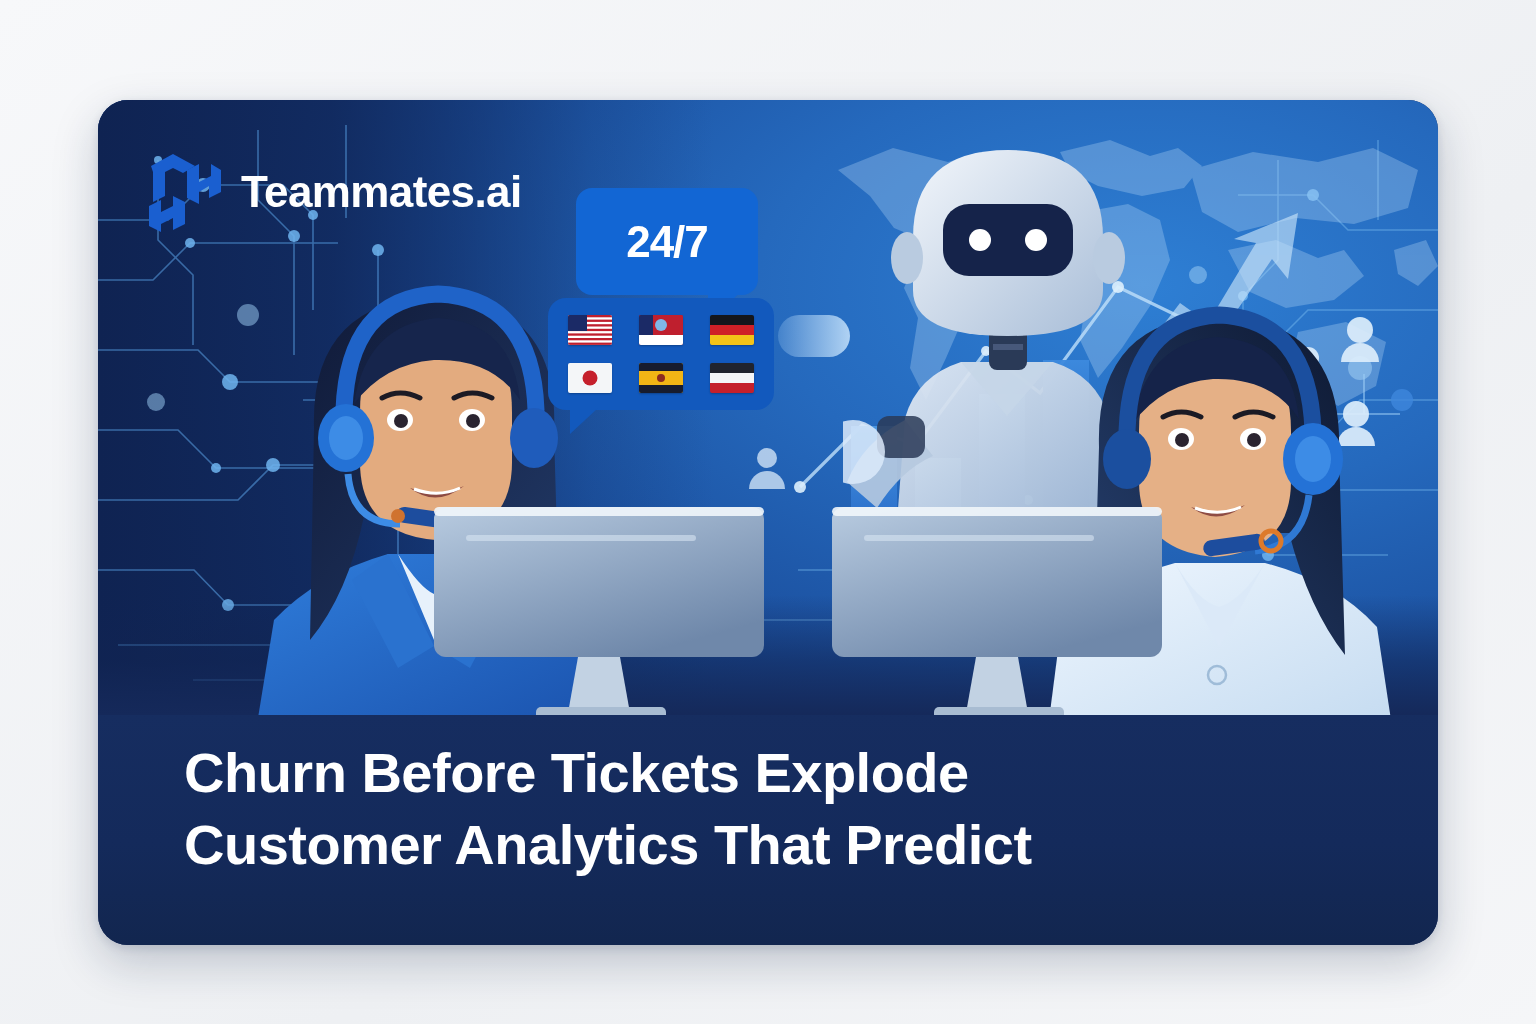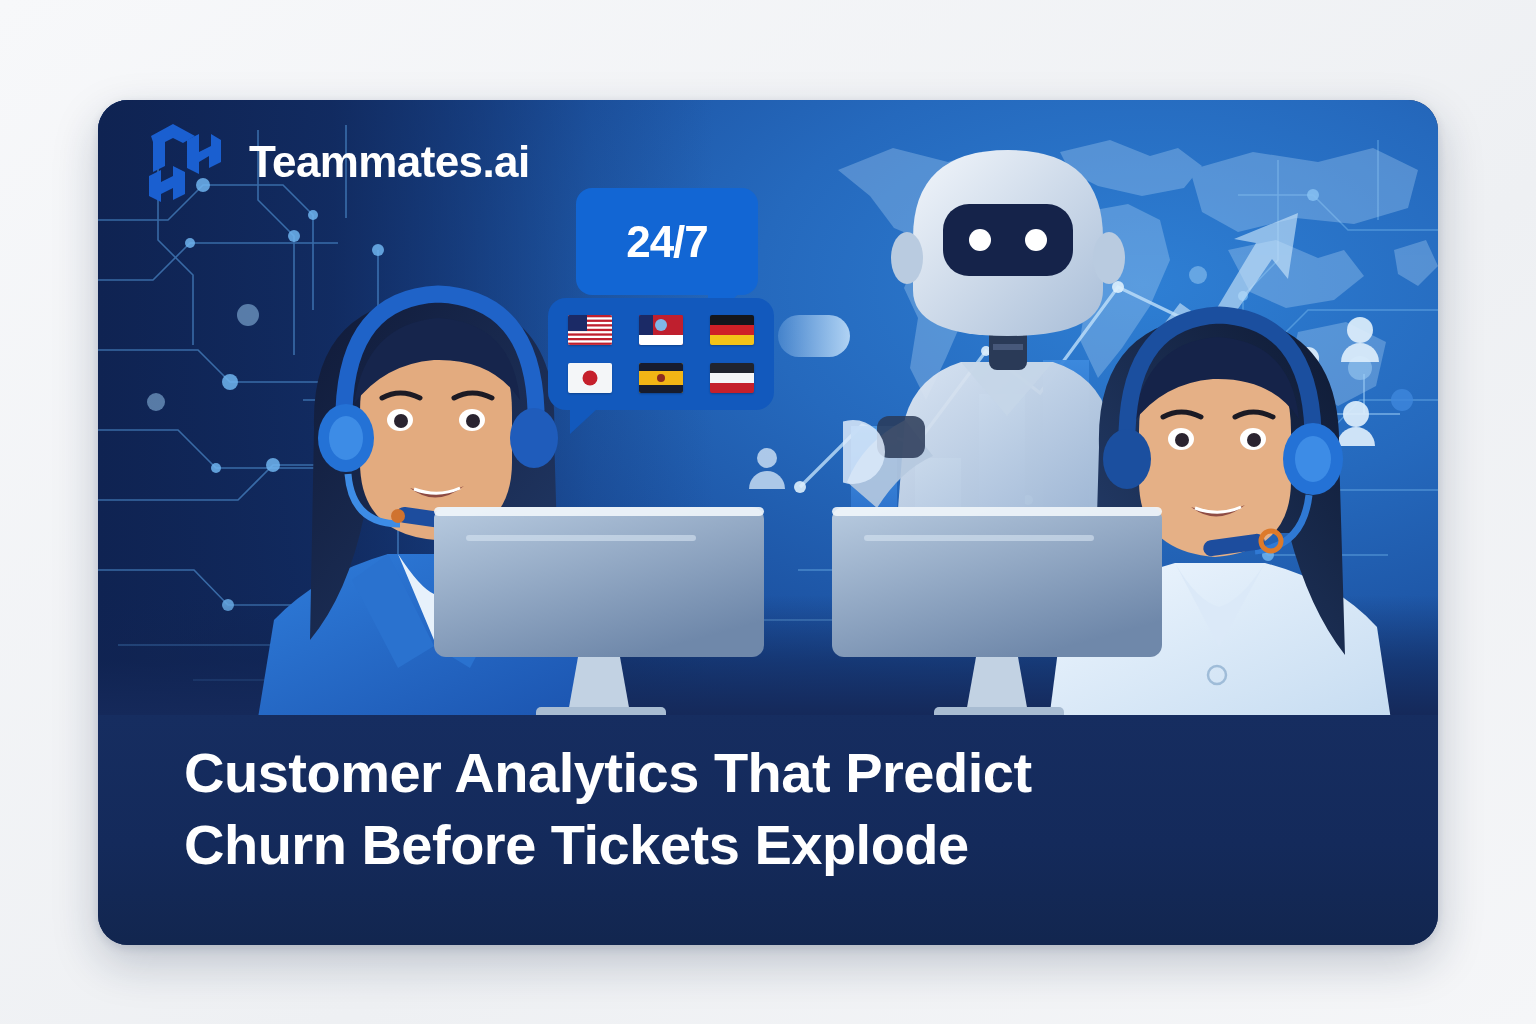--- a/index.html
+++ b/index.html
@@ -59,22 +59,22 @@
   }
 
   
   .circuit { position: absolute; inset: 0; }
 
   
   .worldmap { position: absolute; right: 0; top: 0; width: 640px; height: 430px; opacity: .5; }
 
   
   .logo-wrap {
-    position: absolute; left: 45px; top: 22px;
-    display: flex; align-items: center; gap: 28px;
+    position: absolute; left: 45px; top: 52px;
+    display: flex; align-items: center; gap: 20px;
     z-index: 30;
   }
   .logo-mark { width: 78px; height: 80px; }
   .logo-text {
     color: #ffffff;
     font-size: 44px;
     font-weight: 700;
     letter-spacing: -0.6px;
     font-family: "Liberation Sans", sans-serif;
   }
@@ -523,18 +523,18 @@
             <path d="M30 2 L52 14 L40 21 L30 16 Z"></path>
             <path d="M44 18 L56 12 L56 30 L68 24 L68 12 L78 18 L78 40 L66 46 L66 34 L56 40 L56 52 L44 46 Z"></path>
             <path d="M6 54 L18 48 L18 60 L30 54 L30 44 L42 50 L42 72 L30 78 L30 66 L18 72 L18 80 L6 74 Z"></path>
           </g>
         </svg>
         <span class="logo-text">Teammates.ai</span>
       </div>
     </div>
 
     <div class="title-block">
+      <div class="title-line">Churn Before Tickets Explode</div>
       <div class="title-line">Customer Analytics That Predict</div>
-      <div class="title-line">Churn Before Tickets Explode</div>
     </div>
 
   </div>
 </div>
 
 </body></html>

